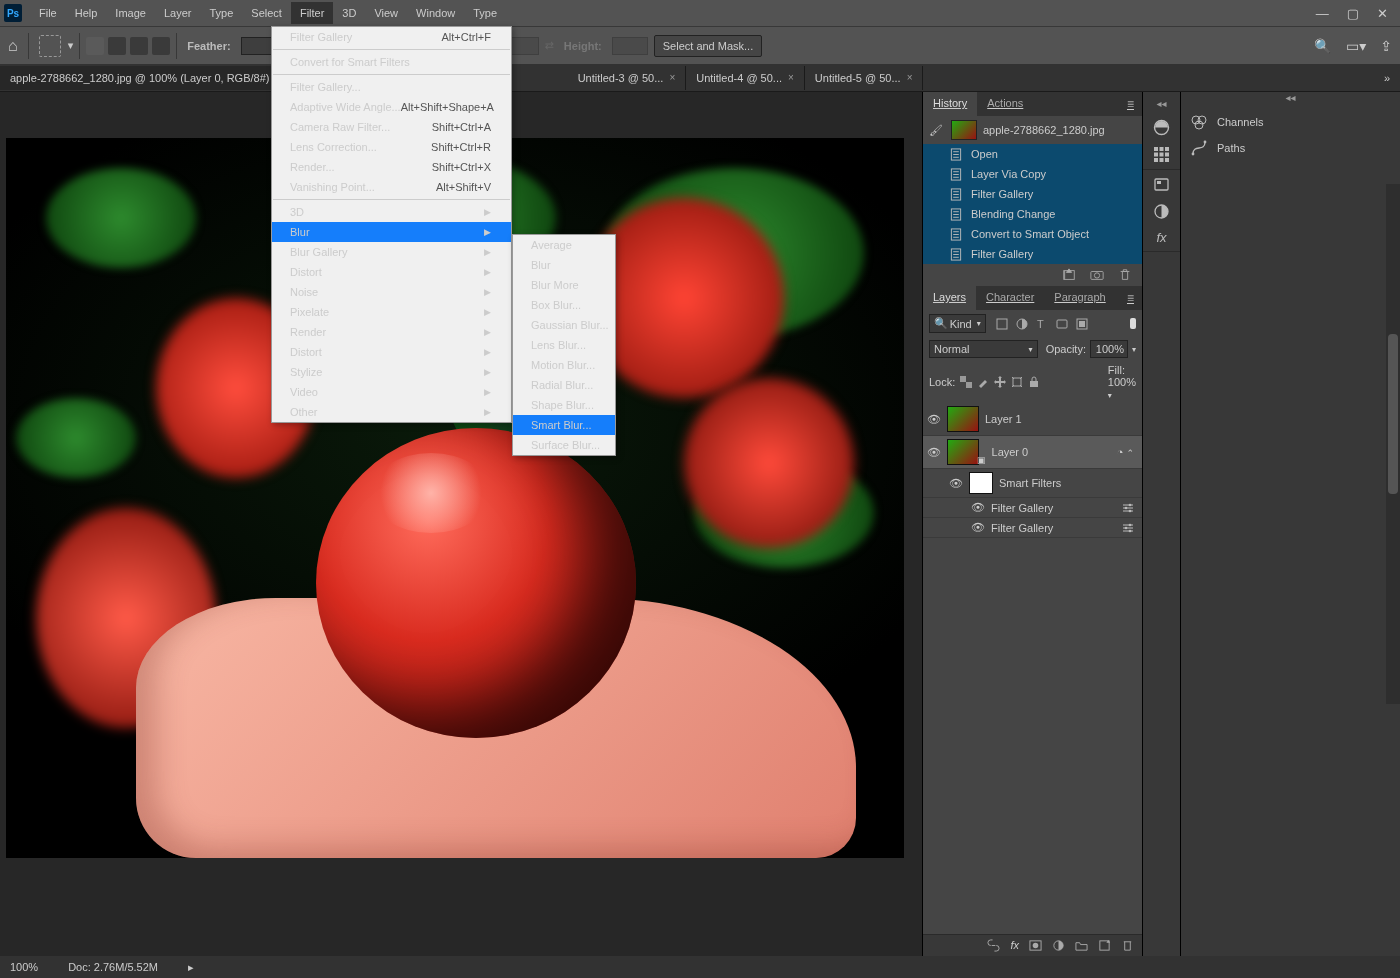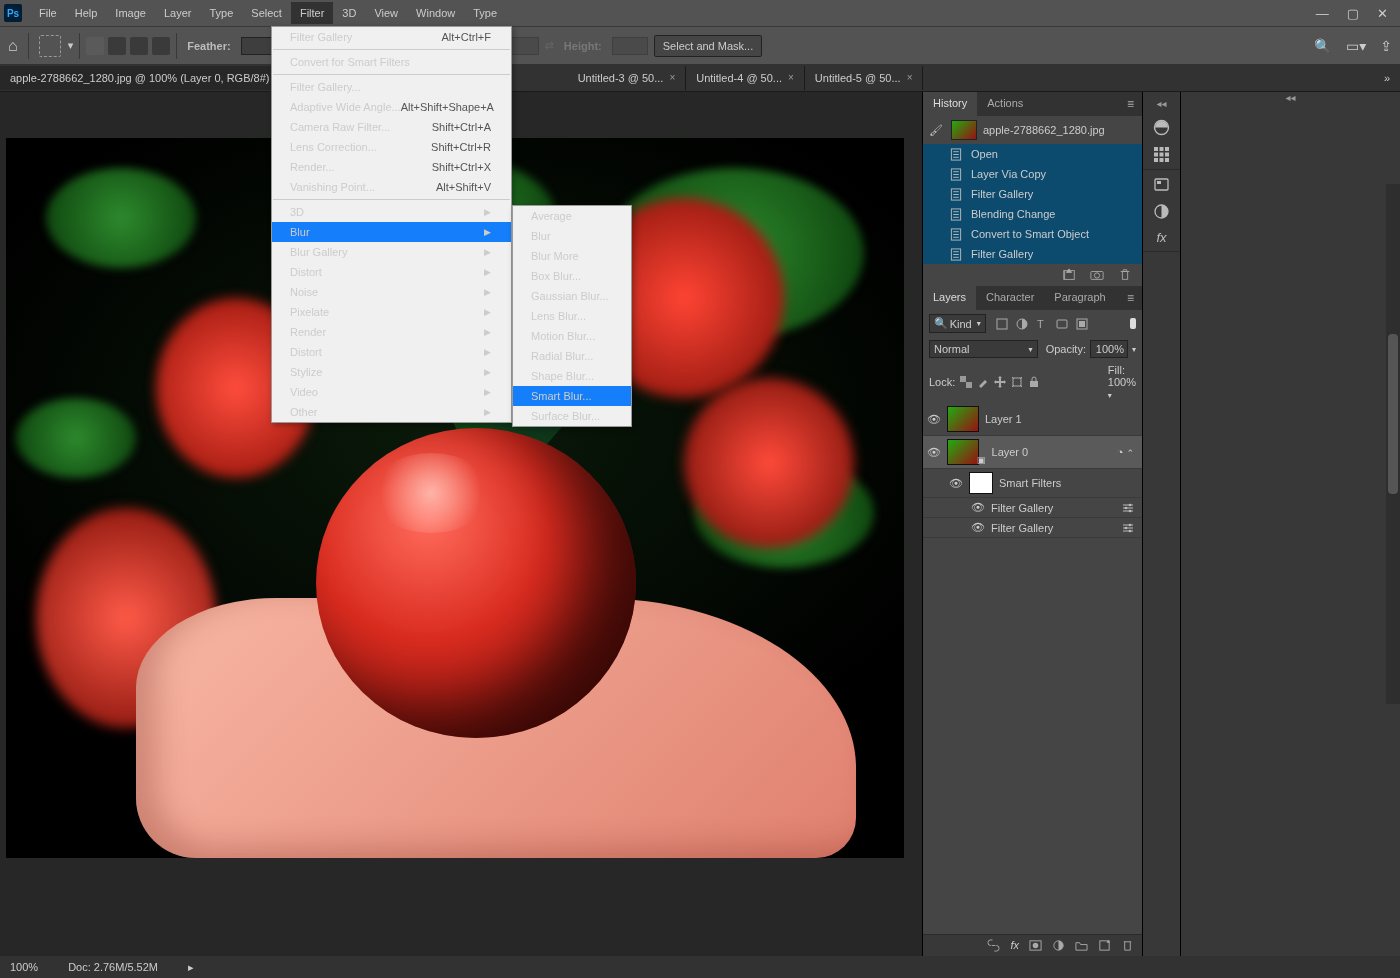--- a/index.html
+++ b/index.html
@@ -54,21 +54,21 @@
 .collapse .grp { display:flex; flex-direction:column; gap:10px; padding:6px 0; border-bottom:1px solid #2a2a2a; width:100%; align-items:center;}
 .collapse svg { width:17px; height:17px; fill:#b9b9b9; }
 .rpanel { width:220px; background:#383838; border-left:1px solid #000; display:flex; flex-direction:column; }
 .pstack { display:flex; flex-direction:column; gap:2px; padding-top:4px; }
 .pstack .row { display:flex; align-items:center; gap:10px; padding:4px 10px;}
 .pstack .row svg { width:16px; height:16px; fill:#b0b0b0;}
 .ctrltop2 { font-size:10px; color:#999; text-align:center; padding-bottom:3px;}
 
 
 .panel { background:#454545; }
-.tabrow { display:flex; background:#323232; }
+.tabrow { display:flex; background:#323232;text-decoration:underline; }
 .ptab { padding:5px 10px; background:#323232; color:#aaa; }
 .ptab.active { background:#454545; color:#ddd; }
 .ptab.menu { margin-left:auto; padding:5px 8px; font-size:12px; }
 .histhead { display:flex; align-items:center; gap:6px; padding:4px; background:#454545; }
 .histthumb { width:26px; height:20px; background:linear-gradient(135deg,#2a1,#911); border:1px solid #222;}
 .histlist { max-height:120px; overflow:hidden; }
 .hrow { display:flex; align-items:center; gap:6px; padding:2px 4px 2px 24px; background:#0c4a6e; }
 .hrow .hicon { width:18px; height:16px; display:flex; align-items:center; justify-content:center;}
 .hrow .hicon svg { width:14px; height:13px; fill:#bbb; }
 .hbtns { display:flex; justify-content:flex-end; gap:14px; padding:4px 10px; color:#aaa; }
@@ -100,21 +100,21 @@
 .status { position:absolute; bottom:0; left:0; right:0; height:22px; background:#323232; display:flex; align-items:center; padding:0 10px; gap:30px; color:#bbb; }
 
 
 .menu1 { position:absolute; top:26px; left:271px; width:241px; background:#f0f0f0; border:1px solid #999; box-shadow:2px 2px 6px rgba(0,0,0,.3); }
 .mrow { display:flex; align-items:center; justify-content:space-between; padding:4px 20px 4px 18px; color:#222; font-size:11px; white-space:nowrap;}
 .mrow.dis { color:#999; }
 .mrow.hl { background:#157efb; color:#fff; }
 .mrow .sc { color:#555; font-size:11px;}
 .mrow .ar { font-size:9px; }
 .msep { height:1px; background:#ccc; margin:2px 1px; }
-.menu2 { position:absolute; top:205px; left:512px; width:120px; background:#f0f0f0; border:1px solid #999; box-shadow:2px 2px 6px rgba(0,0,0,.3); }
+.menu2 { position:absolute; top:234px; left:512px; width:104px; background:#f0f0f0; border:1px solid #999; box-shadow:2px 2px 6px rgba(0,0,0,.3); }
 
 
 svg { display:block; }
 </style>
 </head>
 <body>
 
 <div class="menubar">
   <div class="logo">Ps</div>
   <div id="menubar-items" style="display: flex;">
@@ -508,20 +508,38 @@
             <circle cx="8.5" cy="8.5" r="6.5" fill="none" stroke="#bbb" stroke-width="1.3"></circle>
             <path d="M8.5 2 A6.5 6.5 0 0 1 8.5 15 z" fill="#bbb"></path>
           </svg>
         </span>
       <span style="color:#bbb;font-style:italic;font-size:13px;">fx</span>
     </div>
   </div>
 
   <div class="rpanel">
     <div class="ctrltop2">◂◂</div>
+    <div class="pstack">
+      <div class="row">
+        <svg viewBox="0 0 16 16">
+            <circle cx="5" cy="6" r="4" fill="none" stroke="#bbb"></circle>
+            <circle cx="11" cy="6" r="4" fill="none" stroke="#bbb"></circle>
+            <circle cx="8" cy="11" r="4" fill="none" stroke="#bbb"></circle>
+          </svg>
+        <span>Channels</span>
+      </div>
+      <div class="row">
+        <svg viewBox="0 0 16 16">
+            <path d="M2 14 C2 4 14 12 14 2" fill="none" stroke="#bbb" stroke-width="1.3"></path>
+            <circle cx="2" cy="14" r="1.4" fill="#bbb"></circle>
+            <circle cx="14" cy="2" r="1.4" fill="#bbb"></circle>
+          </svg>
+        <span>Paths</span>
+      </div>
+    </div>
   </div>
 </div>
 
 <div class="status">
   <span>100%</span>
   <span>Doc: 2.76M/5.52M</span>
   <span>▸</span>
 </div>
 
 <div class="menu1" id="menu1">

